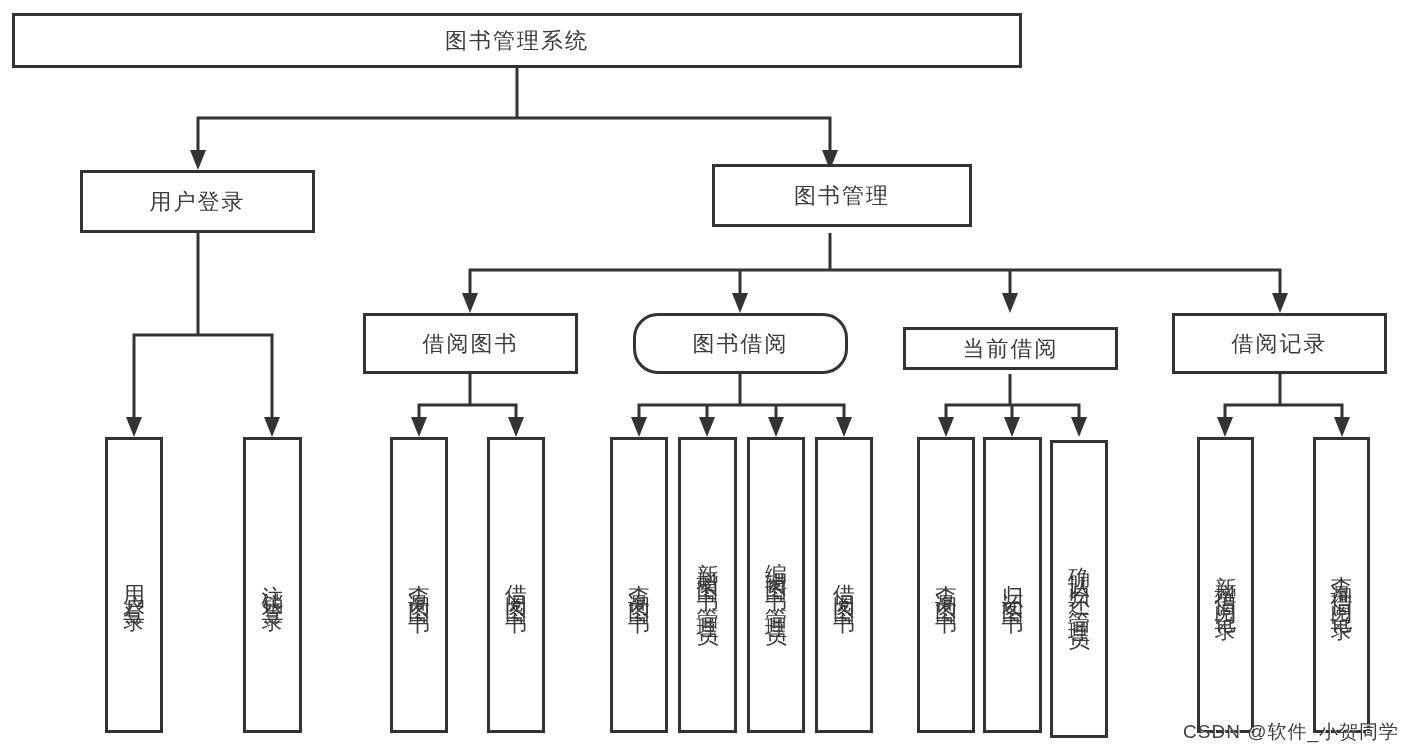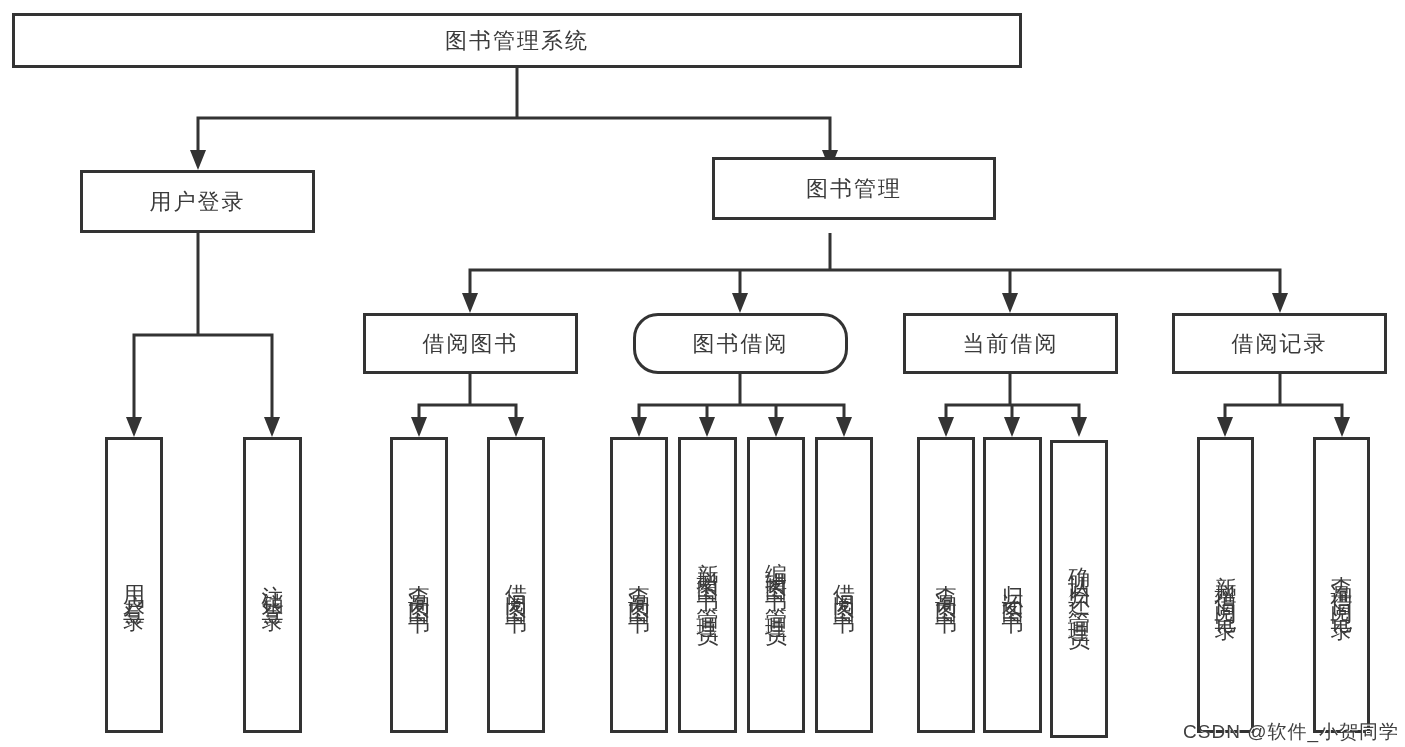--- a/index.html
+++ b/index.html
@@ -83,31 +83,31 @@
     </g>
   </svg>
 
   <div class="node hbox" style="left:12px;top:13px;width:1010px;height:55px;">
     <span class="lbl">图书管理系统</span>
   </div>
 
   <div class="node hbox" style="left:80px;top:170px;width:235px;height:63px;">
     <span class="lbl">用户登录</span>
   </div>
-  <div class="node hbox" style="left:712px;top:157px;width:284px;height:63px;">
+  <div class="node hbox" style="left:712px;top:164px;width:260px;height:63px;">
     <span class="lbl">图书管理</span>
   </div>
 
   <div class="node hbox" style="left:363px;top:313px;width:215px;height:61px;">
     <span class="lbl">借阅图书</span>
   </div>
   <div class="node hbox" style="left:633px;top:313px;width:215px;height:61px;border-radius:25px;">
     <span class="lbl">图书借阅</span>
   </div>
-  <div class="node hbox" style="left:903px;top:313px;width:215px;height:61px;">
+  <div class="node hbox" style="left:903px;top:327px;width:215px;height:43px;">
     <span class="lbl">当前借阅</span>
   </div>
   <div class="node hbox" style="left:1172px;top:313px;width:215px;height:61px;">
     <span class="lbl">借阅记录</span>
   </div>
 
   <div class="node vbox" style="left:105px;top:437px;width:58px;height:296px;">
     <span class="lbl">用户登录</span>
   </div>
   <div class="node vbox" style="left:243px;top:437px;width:59px;height:296px;">

